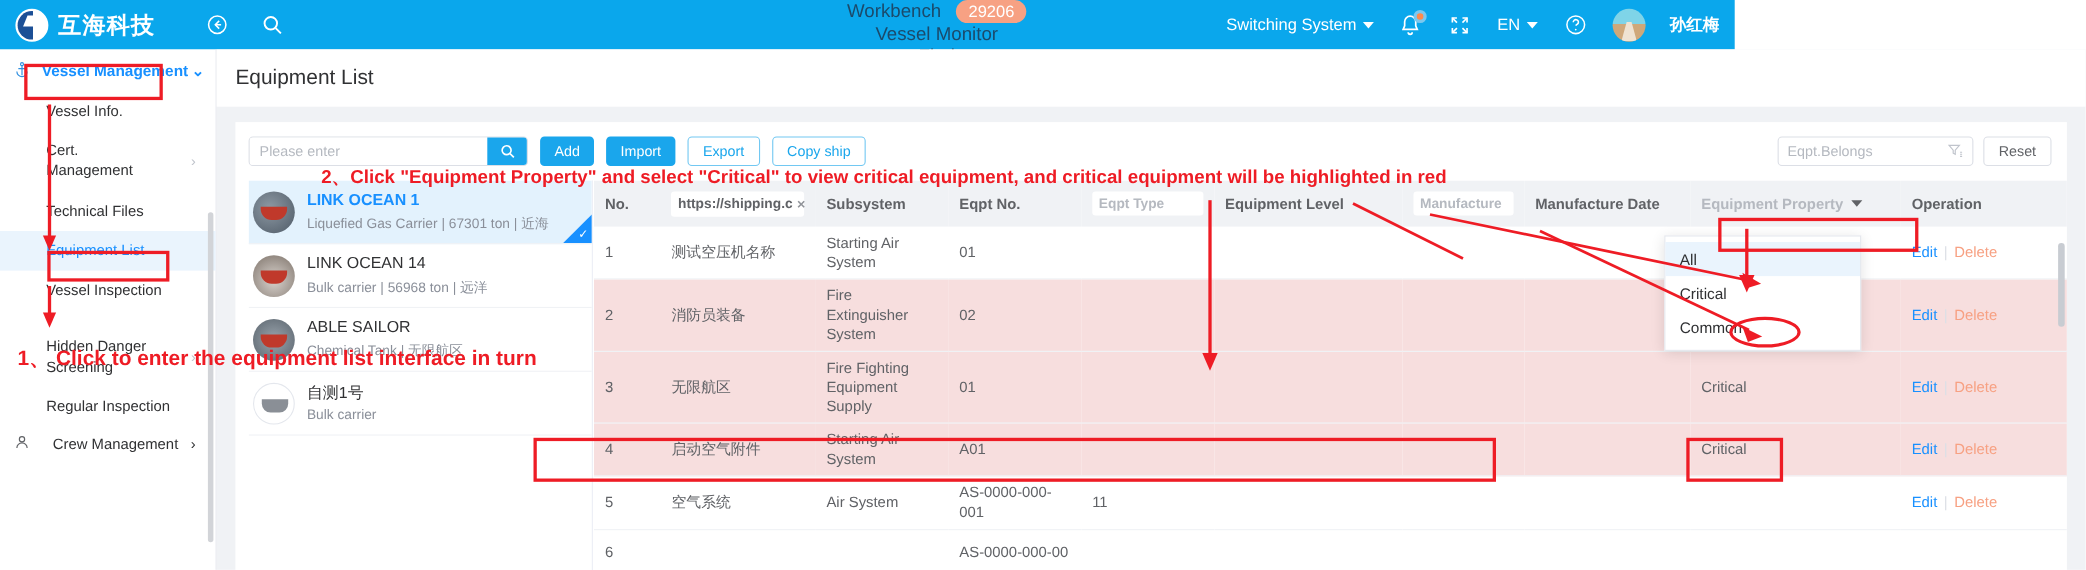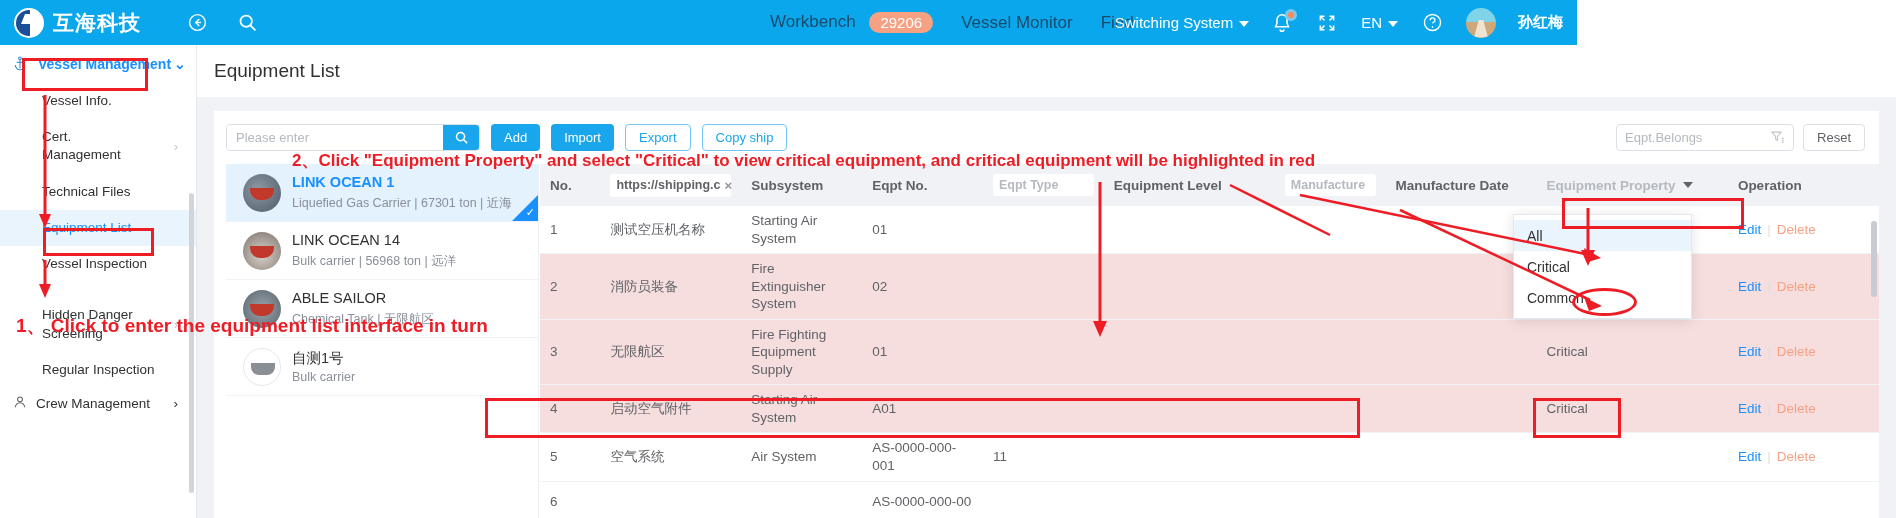--- a/index.html
+++ b/index.html
@@ -36,21 +36,21 @@
     color: #ffffff; font-size: 21px; font-weight: bold;
     margin-left: 9px; letter-spacing: 1px;
   }
   .topbar-icon {
     color: #ffffff; margin-left: 26px; display: flex;
     align-items: center; justify-content: center;
     width: 24px; height: 24px;
   }
   #top-center {
     position: absolute; left: 770px; top: 0; height: 45px;
-    display: flex; align-items: center;
+    display: flex; align-items: center; flex-direction: column;
   }
   .nav-link {
     color: #1b4a6b; font-size: 17px; margin-right: 28px;
     white-space: nowrap;
   }
   .nav-badge {
     background: #f7a183; color: #ffffff; border-radius: 11px;
     font-size: 15px; padding: 2px 11px; margin-left: 9px;
     display: inline-block; vertical-align: middle;
   }
@@ -98,21 +98,21 @@
     line-height: 1.35; position: relative;
     display: flex; align-items: center; justify-content: space-between;
     padding-right: 18px;
   }
   .side-item.active { background: #eaf4fd; color: #1890ff; }
   .side-item .chev { color: #c0c4cc; font-size: 13px; }
   .side-group-bottom {
     display: flex; align-items: center; justify-content: space-between;
     padding: 6px 18px 6px 12px; font-size: 13.5px; color: #303133;
   }
-  .side-group-bottom .left { display: flex; align-items: center; gap: 8px; }
+  .side-group-bottom .left { display: flex; align-items: center; gap: 20px; }
   .side-scrollbar {
     position: absolute; right: 2px; top: 148px; width: 5px; height: 300px;
     background: #d2d4d8; border-radius: 3px;
   }
 
   
   #main {
     position: absolute; left: 197px; top: 45px;
     width: 1699px; height: 473px; background: #f0f2f5;
   }
@@ -167,21 +167,21 @@
   }
 
   
   #vessel-list {
     position: absolute; left: 12px; top: 53px;
     width: 313px; height: 370px; border-right: 1px solid #ebeef5;
     overflow: hidden;
   }
   .vessel-row {
     display: flex; align-items: center; gap: 11px;
-    height: 58px; padding-left: 17px; position: relative;
+    height: 58px; padding-left: 4px; position: relative;
     border-bottom: 1px solid #f0f2f5;
   }
   .vessel-row.selected { background: #e3f2fd; }
   .v-avatar {
     width: 38px; height: 38px; border-radius: 50%; flex: none;
     background: #6e7b86; position: relative; overflow: hidden;
   }
   .v-avatar.a1 { background: radial-gradient(circle at 40% 40%, #8d99a4, #4e5a66); }
   .v-avatar.a2 { background: radial-gradient(circle at 50% 60%, #d8d2cd, #7c7168); }
   .v-avatar.a3 { background: radial-gradient(circle at 50% 50%, #9aa4ad, #5a646d); }

